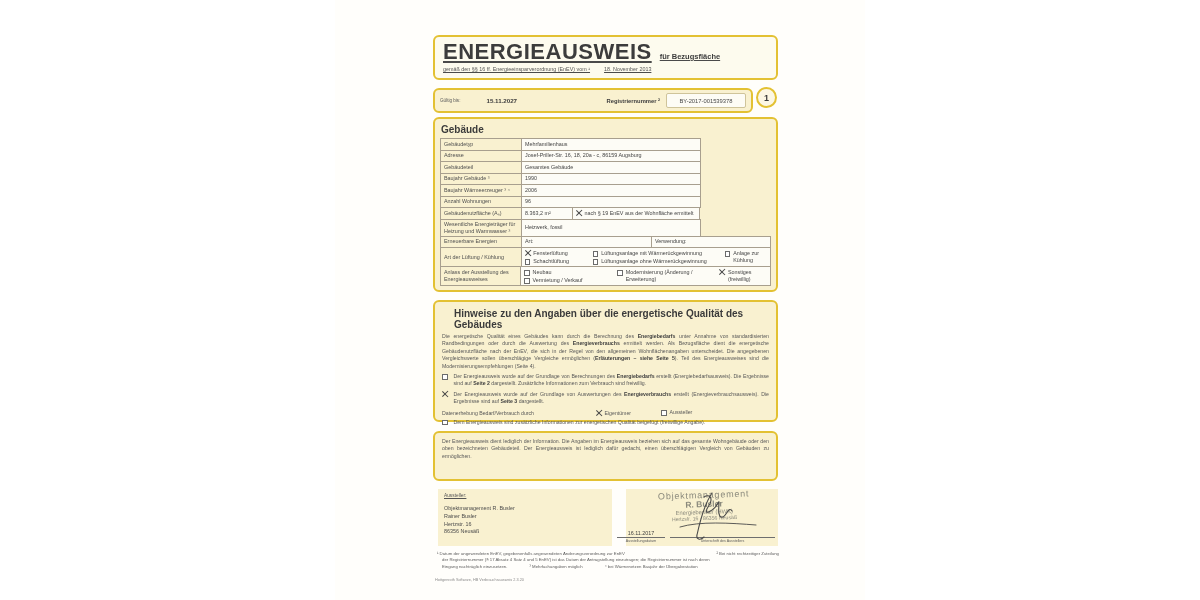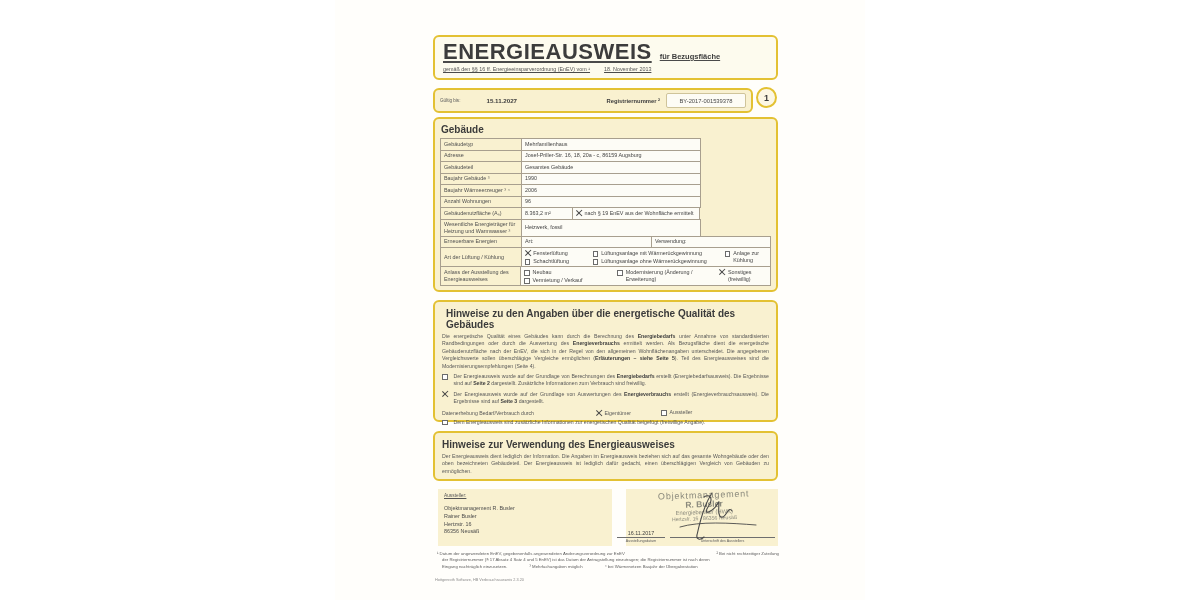--- a/index.html
+++ b/index.html
@@ -213,21 +213,21 @@
                 <span>Sonstiges (freiwillig)</span>
               </span>
           </div>
         </div>
       </div>
 
     </div>
   </div>
 
   <div class="ybox" style="left:98px;top:300px;width:345px;height:122px;padding:5px 7px;">
-    <div class="sec-title" style="margin-left:4px">Hinweise zu den Angaben über die energetische Qualität des Gebäudes</div>
+    <div class="sec-title" style="margin-left:12px">Hinweise zu den Angaben über die energetische Qualität des Gebäudes</div>
     <div class="hint-body"><span>Die energetische Qualität eines Gebäudes kann durch die Berechnung des </span><span class="b">Energiebedarfs</span><span> unter Annahme von standardisierten Randbedingungen oder durch die Auswertung des </span><span class="b">Energieverbrauchs</span><span> ermittelt werden. Als Bezugsfläche dient die energetische Gebäudenutzfläche nach der EnEV, die sich in der Regel von den allgemeinen Wohnflächenangaben unterscheidet. Die angegebenen Vergleichswerte sollen überschlägige Vergleiche ermöglichen (</span><span class="b">Erläuterungen – siehe Seite 5</span><span>). Teil des Energieausweises sind die Modernisierungsempfehlungen (Seite 4).</span></div>
 
     <div class="hitem">
       <span class="mark mk-box"></span>
       <span class="hint-body"><span>Der Energieausweis wurde auf der Grundlage von Berechnungen des </span><span class="b">Energiebedarfs</span><span> erstellt (Energiebedarfsausweis). Die Ergebnisse sind auf </span><span class="b">Seite 2</span><span> dargestellt. Zusätzliche Informationen zum Verbrauch sind freiwillig.</span></span>
     </div>
     <div class="hitem">
       <span class="mark mk-x"></span>
       <span class="hint-body"><span>Der Energieausweis wurde auf der Grundlage von Auswertungen des </span><span class="b">Energieverbrauchs</span><span> erstellt (Energieverbrauchsausweis). Die Ergebnisse sind auf </span><span class="b">Seite 3</span><span> dargestellt.</span></span>
     </div>
@@ -244,21 +244,20 @@
       </span>
     </div>
 
     <div class="hitem">
       <span class="mark mk-box"></span>
       <span class="hint-body" style="text-align:left">Dem Energieausweis sind zusätzliche Informationen zur energetischen Qualität beigefügt (freiwillige Angabe).</span>
     </div>
   </div>
 
   <div class="ybox" style="left:98px;top:431px;width:345px;height:50px;padding:5px 7px;">
-    <div class="sec-title" style="margin-left:0">Hinweise zur Verwendung des Energieausweises</div>
     <div class="hint-body">Der Energieausweis dient lediglich der Information. Die Angaben im Energieausweis beziehen sich auf das gesamte Wohngebäude oder den oben bezeichneten Gebäudeteil. Der Energieausweis ist lediglich dafür gedacht, einen überschlägigen Vergleich von Gebäuden zu ermöglichen.</div>
   </div>
 
   <div class="panel" style="left:103px;top:489px;width:174px;height:57px;">
     <div class="iss-label">Aussteller:</div>
     <div class="iss-lines">
       <div>Objektmanagement R. Busler</div>
       <div>Rainer Busler</div>
       <div>Hertzstr. 16</div>
       <div>86356 Neusäß</div>

